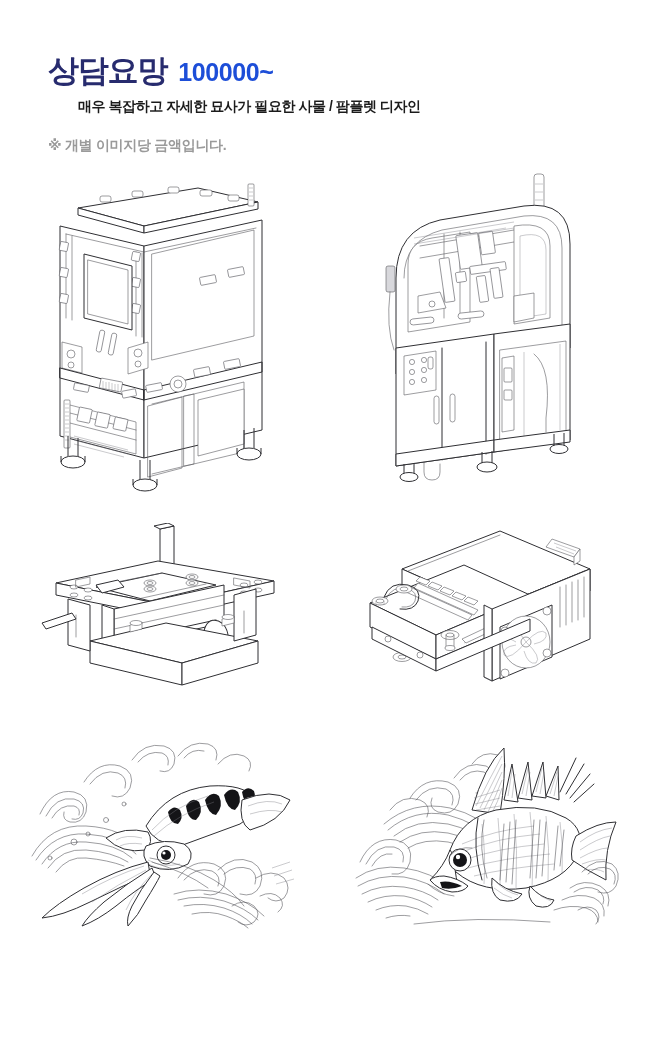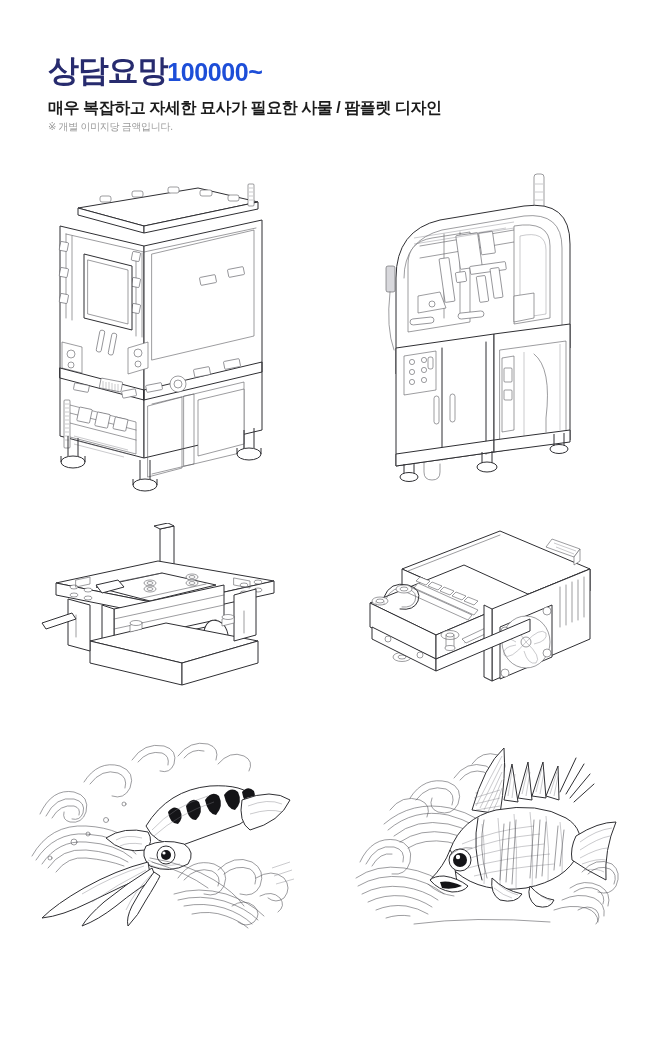--- a/index.html
+++ b/index.html
@@ -7,35 +7,35 @@
   html,body{ background:#ffffff; }
   body{
     width:652px; height:1051px; position:relative; overflow:hidden;
     font-family:"Liberation Sans","DejaVu Sans",sans-serif;
     -webkit-font-smoothing:antialiased;
   }
   .page{ width:652px; height:1051px; position:relative; background:#fff; }
 
   
   .header{ position:absolute; left:48px; top:55px; width:560px; }
-  .title-row{ display:flex; align-items:baseline; }
+  .title-row{ display:flex; align-items:baseline; gap:11px; }
   .title-main{
     font-size:31px; font-weight:bold; letter-spacing:-1.2px;
     color:#272b6e; line-height:1.02; white-space:nowrap;
   }
   .title-price{
     font-size:25px; font-weight:bold; letter-spacing:-0.4px;
     color:#1d4ed8; line-height:1.02; white-space:nowrap;
   }
   .subtitle{
-    margin-top:11px; font-size:16px; font-weight:bold;
-    letter-spacing:-0.45px; color:#1b1b1b; line-height:1.25; white-space:nowrap;
+    margin-top:11px; font-size:14px; font-weight:bold;
+    letter-spacing:-0.45px; color:#1b1b1b; line-height:1.25; white-space:nowrap;margin-left:30px;
   }
   .note{
-    margin-top:3px; font-size:10px; font-weight:normal;
+    margin-top:22px; font-size:14px; font-weight:bold;
     letter-spacing:-0.3px; color:#9a9a9a; line-height:1.2; white-space:nowrap;
   }
 
   
   .gallery{ position:absolute; left:0; top:160px; width:652px; }
   .grid-row{ display:flex; width:652px; }
   .cell{ display:flex; align-items:center; justify-content:center; }
   .cell svg{ display:block; }
 
   

